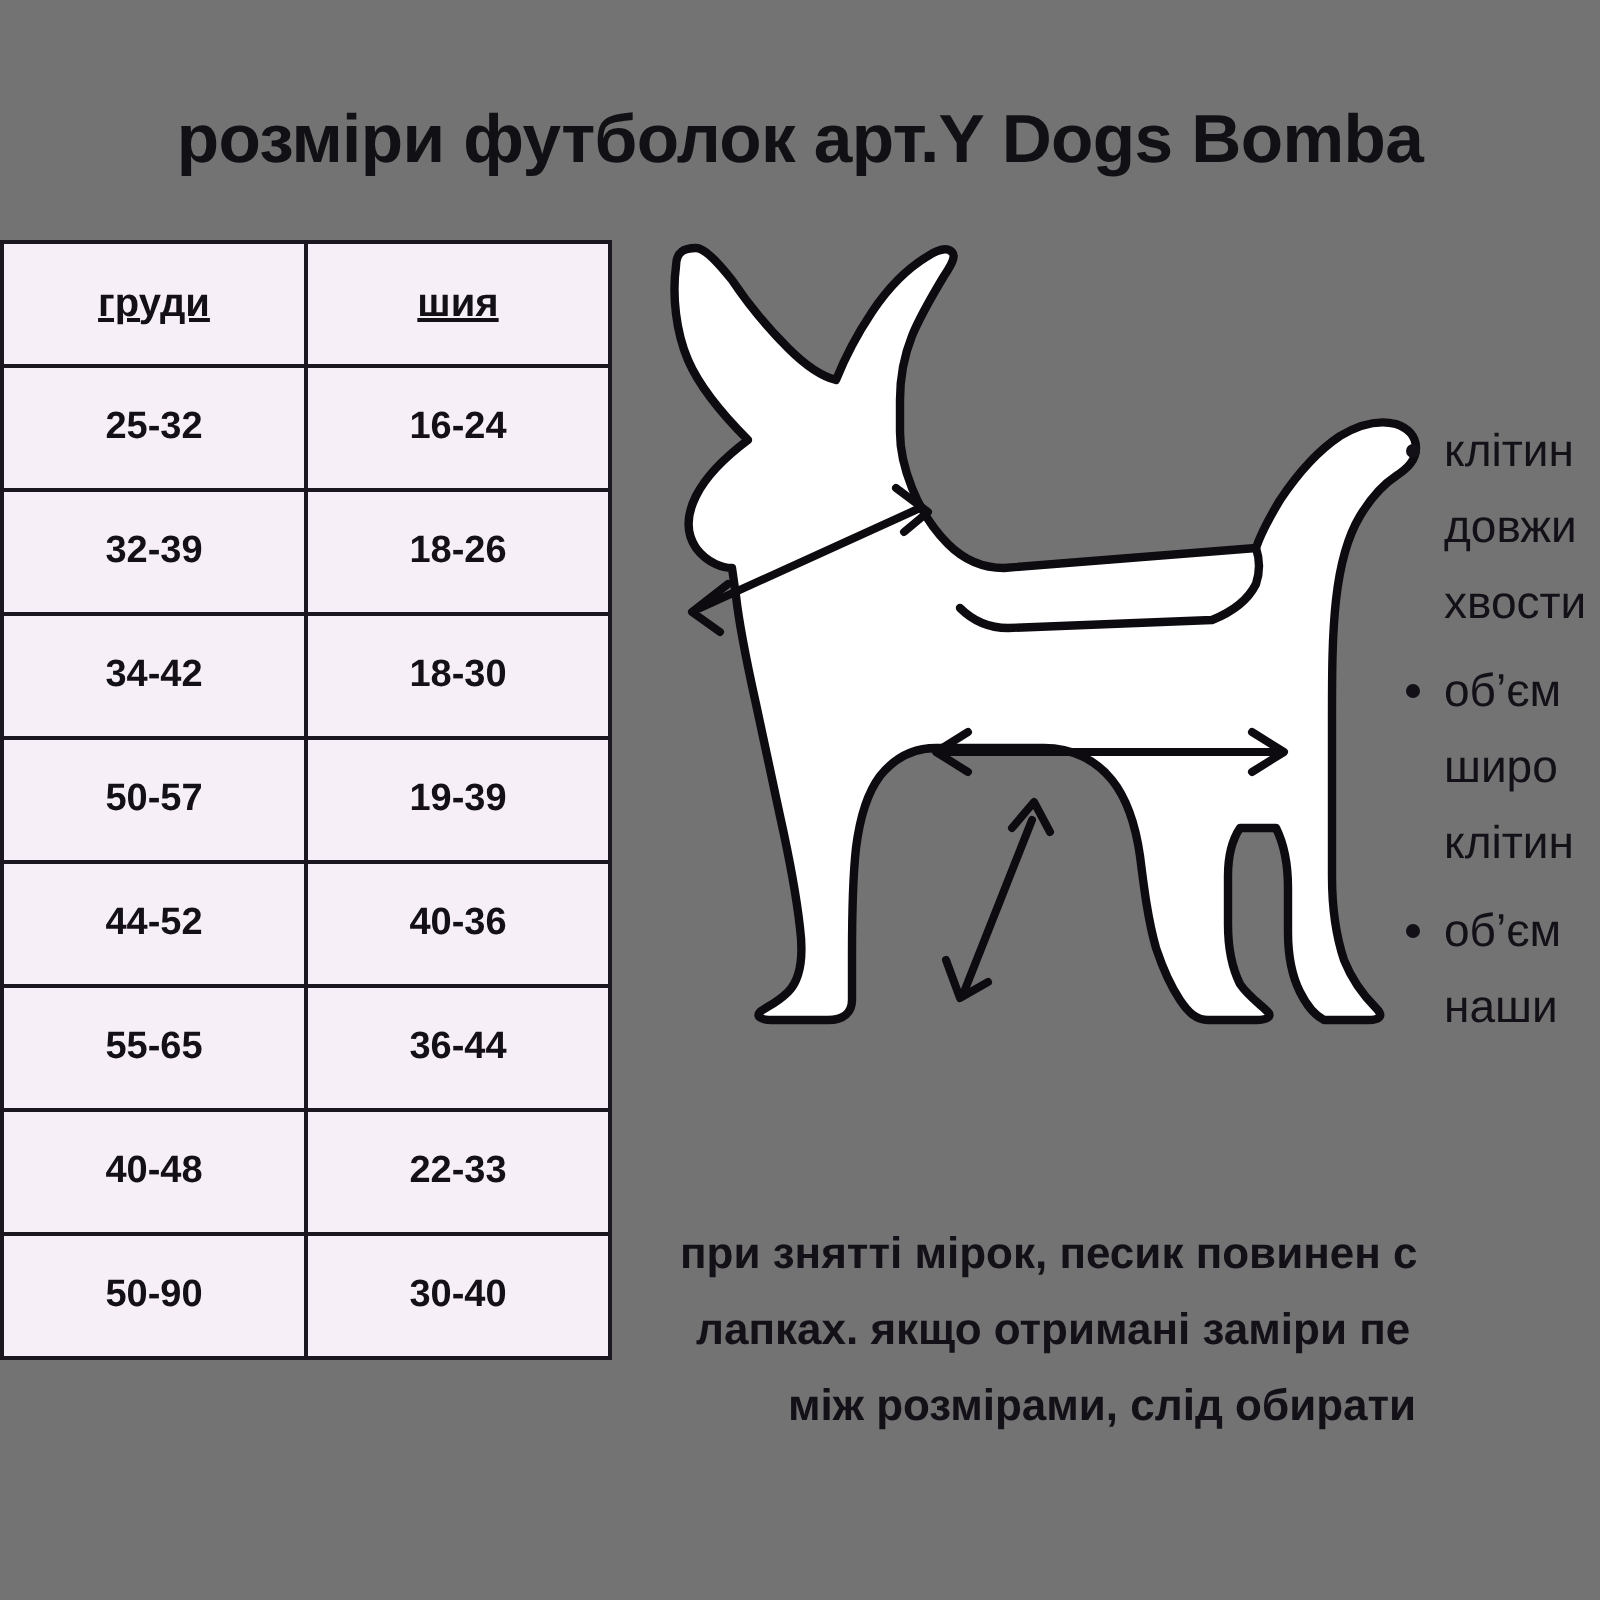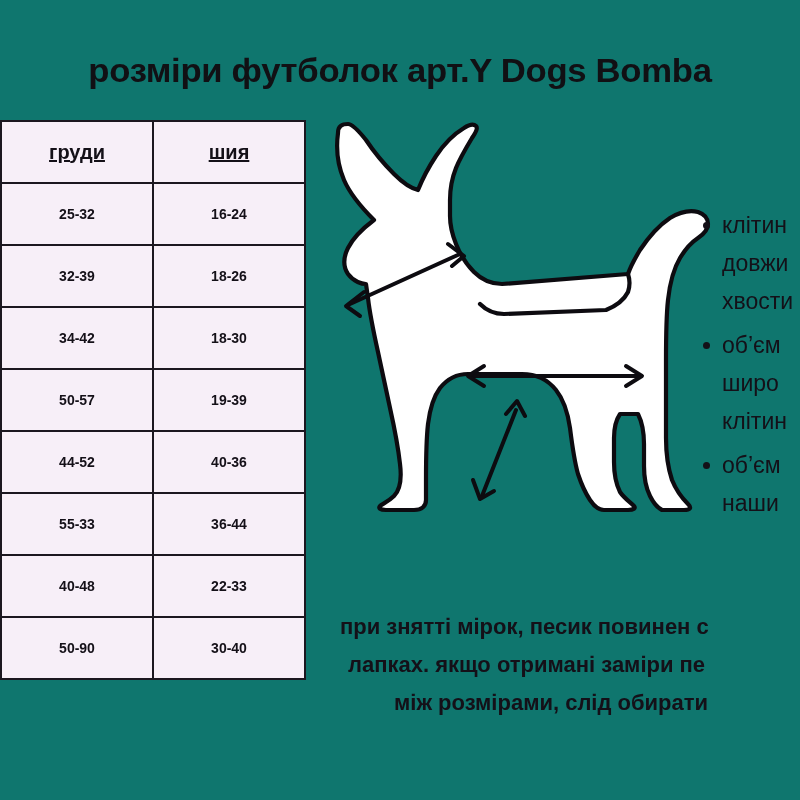--- a/index.html
+++ b/index.html
@@ -13,21 +13,21 @@
     background: #f5e9f6;
     font-family: "Liberation Sans", sans-serif;
     overflow: hidden;
     position: relative;
   }
 
   #page {
     position: relative;
     width: 800px;
     height: 800px;
-    background: #0f766e;
+    background: #737373;
     overflow: hidden;
   }
 
   
   #title {
     position: absolute;
     top: 48px;
     left: 0;
     width: 800px;
     text-align: center;
@@ -53,21 +53,21 @@
     table-layout: fixed;
     width: 416px;
     background: #f7eff8;
   }
   #size-table th,
   #size-table td {
     border: 2.5px solid #1b1720;
     background: #f7eff8;
     text-align: center;
     vertical-align: middle;
-    font-size: 14px;
+    font-size: 19px;
     font-weight: 700;
     color: #141018;
     height: 60px;
     padding: 0 4px;
   }
   #size-table th {
     font-size: 20px;
     height: 60px;
     text-decoration: underline;
   }
@@ -173,21 +173,21 @@
           <td>50-57</td>
           <td>19-39</td>
         </tr>
         <tr>
           <td></td>
           <td>44-52</td>
           <td>40-36</td>
         </tr>
         <tr>
           <td></td>
-          <td>55-33</td>
+          <td>55-65</td>
           <td>36-44</td>
         </tr>
         <tr>
           <td></td>
           <td>40-48</td>
           <td>22-33</td>
         </tr>
         <tr>
           <td></td>
           <td>50-90</td>

